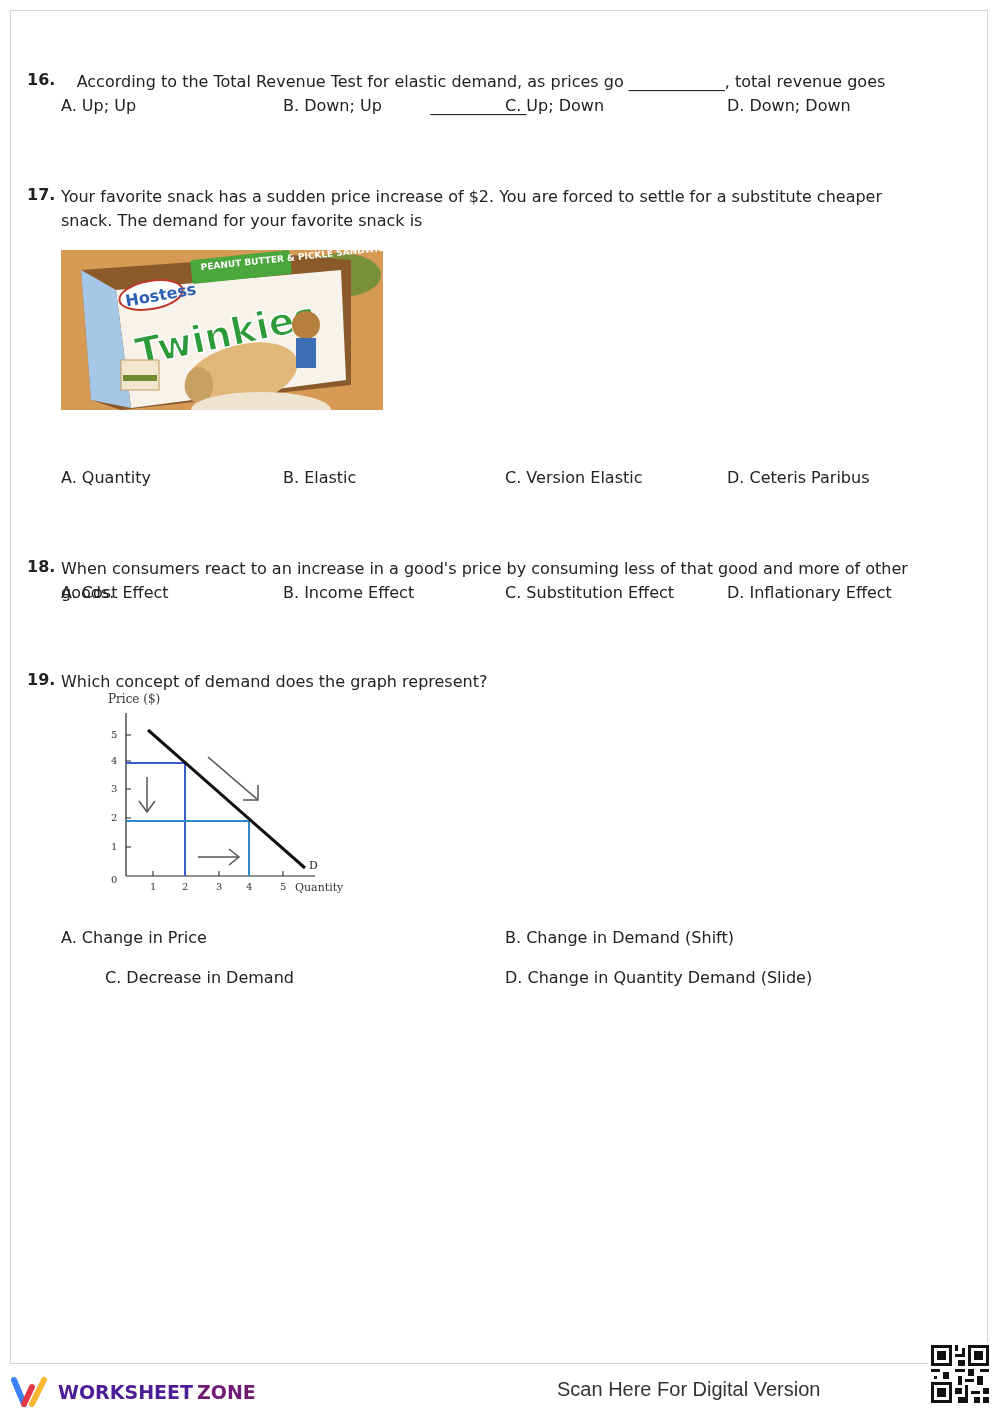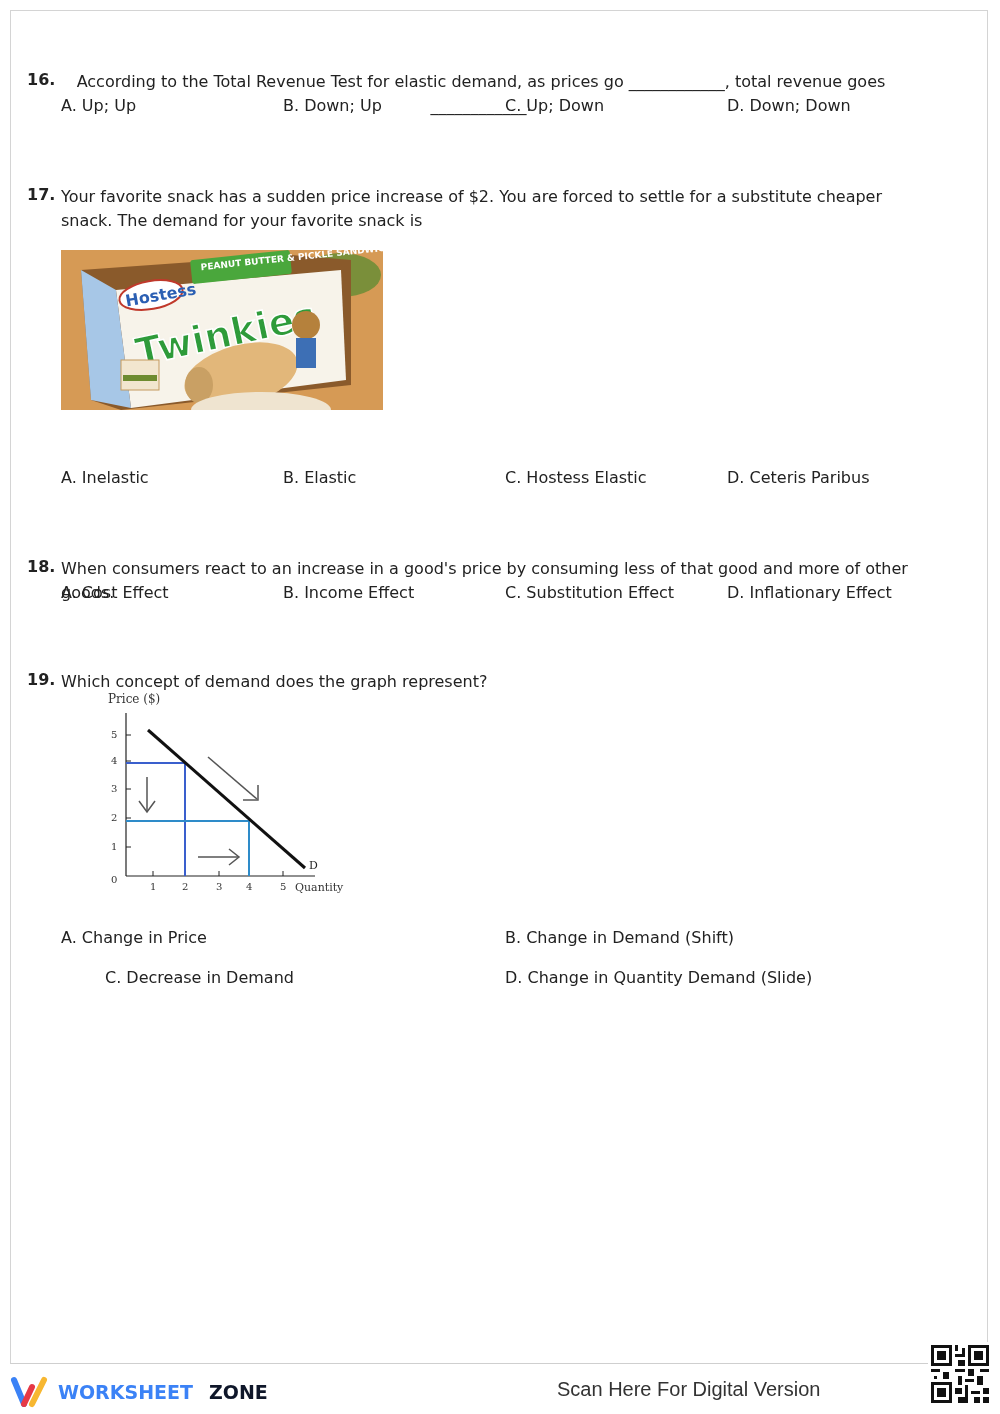--- a/index.html
+++ b/index.html
@@ -10,22 +10,22 @@
     .q { position: absolute; left: 27px; width: 920px; margin-top: 40px; }
     .qnum { position: absolute; left: 0; top: 0; font-weight: bold; font-size: 16px; }
     .qtext { margin-left: 34px; font-size: 16px; line-height: 24px; }
     .opts { position: absolute; left: 61px; font-size: 16px; }
     .opt { position: absolute; white-space: nowrap; }
     .img-box { position: absolute; left: 61px; top: 250px; width: 322px; height: 160px; overflow: hidden;
                background: linear-gradient(135deg, #d9a060 0%, #c07a35 40%, #e8b673 100%); }
     .graph { position: absolute; left: 95px; top: 685px; width: 260px; height: 215px; }
     .footer-logo { position: absolute; left: 10px; top: 1375px; height: 34px; display: flex; align-items: center; }
     .logo-text { font-family: "DejaVu Sans", sans-serif; font-weight: bold; font-size: 19px; letter-spacing: 0px; margin-left: 6px; }
-    .logo-ws { color: #3b82f6; }
-    .logo-zone { color: #0f172a; margin-left: 16px; }
+    .logo-ws { color: #4c1d95; }
+    .logo-zone { color: #701a75; margin-left: 4px; }
     .scan { position: absolute; left: 557px; top: 1378px; font-size: 20px; color: #333; font-family: Liberation Sans, sans-serif; }
     .qr { position: absolute; left: 928px; top: 1342px; width: 64px; height: 64px; background: #fff; }
   </style>
 </head>
 <body>
 
 <div class="frame"></div>
 
 <div class="q" style="top:30px;">
   <span class="qnum">16.</span>
@@ -59,23 +59,23 @@
     <ellipse cx="138" cy="135" rx="14" ry="18" fill="#c9a064"></ellipse>
     <rect x="60" y="110" width="38" height="30" fill="#f2e6cf" stroke="#c49a5f"></rect>
     <rect x="62" y="125" width="34" height="6" fill="#6e8b2f"></rect>
     <circle cx="245" cy="75" r="14" fill="#b5813c"></circle>
     <rect x="235" y="88" width="20" height="30" fill="#3d6fb5"></rect>
     <ellipse cx="200" cy="160" rx="70" ry="18" fill="#efe4d0"></ellipse>
   </svg>
 </div>
 
 <div class="opts" style="top:468px;">
-  <span class="opt" style="left:0;">A. Inelastic</span>
+  <span class="opt" style="left:0;">A. Quantity</span>
   <span class="opt" style="left:222px;">B. Elastic</span>
-  <span class="opt" style="left:444px;">C. Hostess Elastic</span>
+  <span class="opt" style="left:444px;">C. Version Elastic</span>
   <span class="opt" style="left:666px;">D. Ceteris Paribus</span>
 </div>
 
 <div class="q" style="top:517px;">
   <span class="qnum">18.</span>
   <div class="qtext" style="width:850px;">When consumers react to an increase in a good's price by consuming less of that good and more of other goods.</div>
 </div>
 <div class="opts" style="top:583px;">
   <span class="opt" style="left:0;">A. Cost Effect</span>
   <span class="opt" style="left:222px;">B. Income Effect</span>

